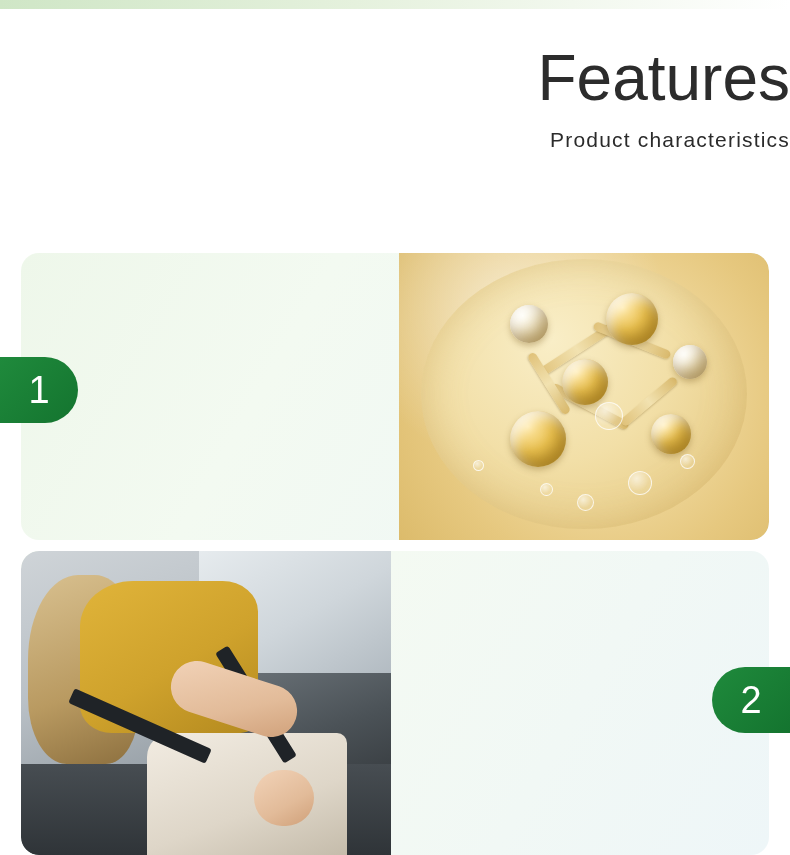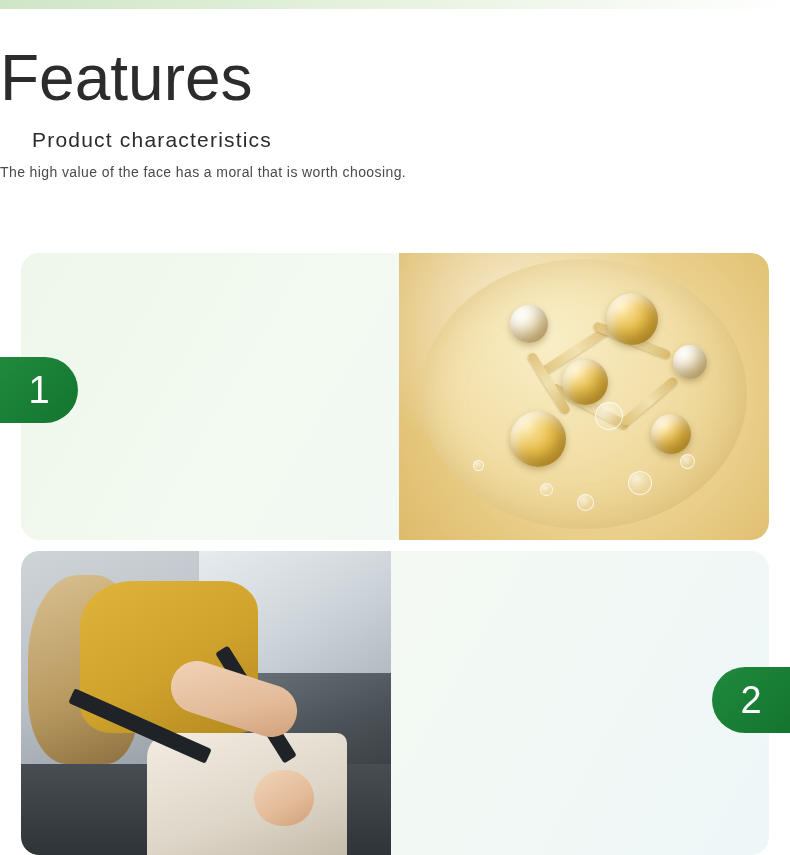--- a/index.html
+++ b/index.html
@@ -28,21 +28,21 @@
     width: 790px;
     height: 9px;
     background: linear-gradient(90deg, #cfe6c6 0%, #e5f1dd 45%, #ffffff 100%);
   }
   
   .header {
     position: absolute;
     top: 42px;
     left: 0;
     width: 790px;
-    text-align: left;
+    text-align: right;
   }
   .headline {
     font-size: 64px;
     font-weight: 400;
     color: #2c2c2c;
     letter-spacing: 0px;
     line-height: 72px;
     font-family: "Liberation Sans", sans-serif;
   }
   .subhead {
@@ -229,21 +229,20 @@
 </head>
 <body>
 
 <div class="page">
 
   <div class="top-bar"></div>
 
   <div class="header">
     <div class="headline">Features</div>
     <div class="subhead">Product characteristics</div>
-    <div class="tagline">The high value of the face has a moral that is worth choosing.</div>
   </div>
 
   <div class="card card1">
 
     <div class="photo photo1">
       <div class="dish"></div>
       <div class="mol-bond" style="left:36%;top:32%;width:90px;transform:rotate(-33deg);"></div>
       <div class="mol-bond" style="left:52%;top:29%;width:82px;transform:rotate(22deg);"></div>
       <div class="mol-bond" style="left:40%;top:52%;width:86px;transform:rotate(28deg);"></div>
       <div class="mol-bond" style="left:31%;top:44%;width:70px;transform:rotate(58deg);"></div>

